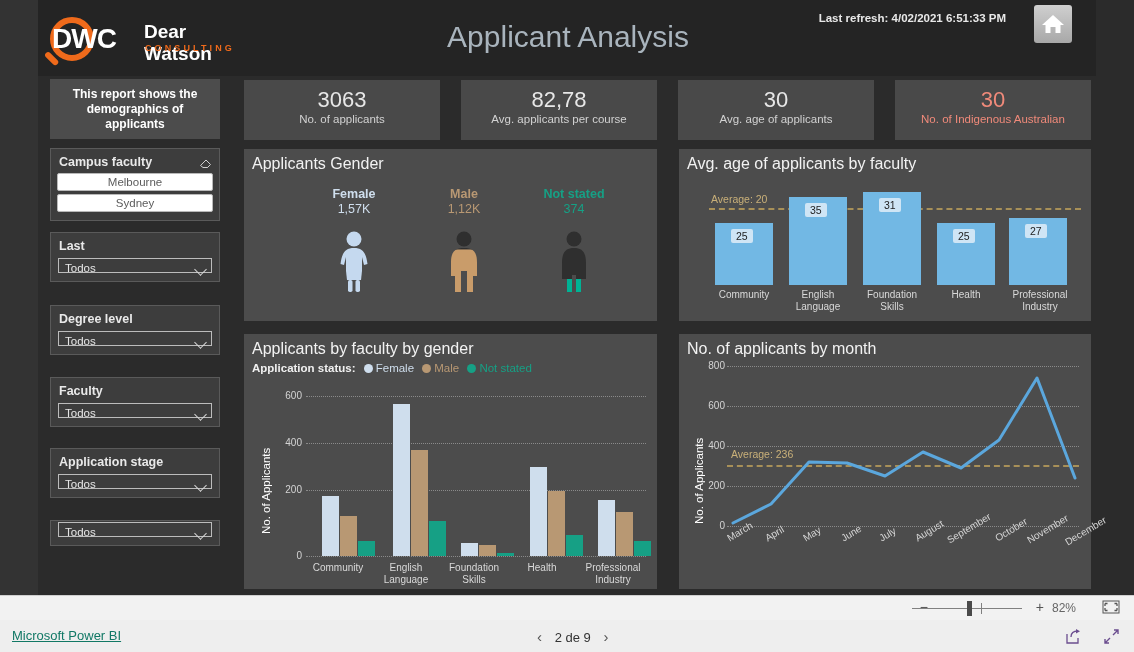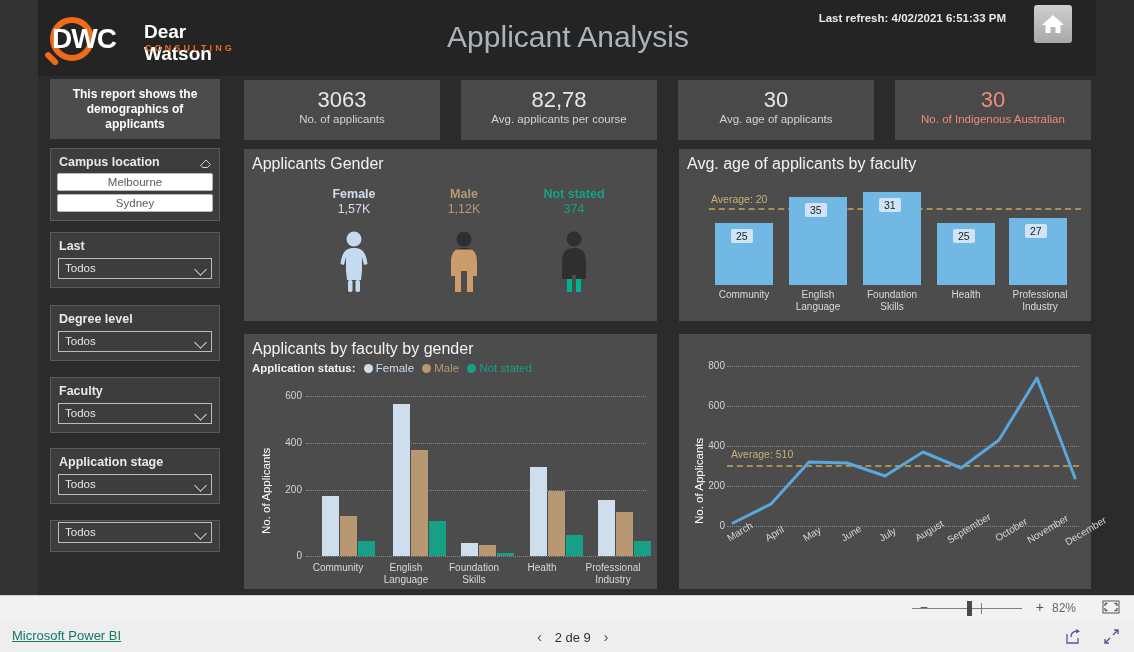--- a/index.html
+++ b/index.html
@@ -89,21 +89,21 @@
     font-size: 12.5px; color: #e9e9e9; font-weight: bold;
     padding: 6px 8px 4px 8px; position: relative;
   }
   .eraser-icon { position: absolute; right: 7px; top: 7px; }
   .pill {
     display: block; margin: 0 6px 3px 6px; height: 18px; line-height: 17px;
     background: #ffffff; border: 1px solid #b9b9b9; border-radius: 2px;
     font-size: 11.5px; color: #5c5c5c; text-align: center; cursor: pointer;
   }
   .dropdown {
-    margin: 1px 7px 8px 7px; height: 21px; border: 1px solid #bcbcbc;
+    margin: 1px 7px 8px 7px; height: 15px; border: 1px solid #bcbcbc;
     background: #3d3d3d; position: relative; cursor: pointer;
   }
   .dropdown span {
     position: absolute; left: 6px; top: 3px; font-size: 11.5px; color: #e6e6e6;
   }
   .chev {
     position: absolute; right: 6px; top: 6px; width: 9px; height: 9px;
     border-right: 1.6px solid #d8d8d8; border-bottom: 1.6px solid #d8d8d8;
     transform: rotate(45deg); transform-origin: center;
   }
@@ -220,21 +220,21 @@
         </svg>
       </div>
     </div>
 
     <div id="sidebar">
 
       <div class="info-box">This report shows the demographics of applicants</div>
 
       <div class="slicer" style="top:72px;">
         <div class="slicer-head">
-          <span>Campus location</span>
+          <span>Campus faculty</span>
           <span class="eraser-icon">
             <svg width="13" height="13" viewBox="0 0 13 13">
               <path d="M1.5 9.5 L7 4 L11.5 8.5 L8.5 11.5 L4 11.5 Z" fill="none" stroke="#cfcfcf" stroke-width="1"></path>
               <path d="M4 11.5 L8.5 11.5" stroke="#cfcfcf" stroke-width="1"></path>
             </svg>
           </span>
         </div>
         <div class="pill">Melbourne</div>
         <div class="pill">Sydney</div>
         <div style="height:5px"></div>
@@ -440,32 +440,33 @@
       <div class="axis-num" style="left:28px; top:216px; width:30px;">0</div>
 
       <div class="agecat" style="left:60px;  top:228px; width:68px;">Community</div>
       <div class="agecat" style="left:128px; top:228px; width:68px;">English Language</div>
       <div class="agecat" style="left:196px; top:228px; width:68px;">Foundation Skills</div>
       <div class="agecat" style="left:264px; top:228px; width:68px;">Health</div>
       <div class="agecat" style="left:332px; top:228px; width:74px;">Professional Industry</div>
     </div>
 
     <div class="panel" style="left:641px; top:334px; width:412px; height:255px;">
+      <div class="panel-title">No. of applicants by month</div>
 
       <div class="ylabel" style="left:14px; top:190px;">No. of Applicants</div>
 
       <div style="position:absolute; left:48px; top:32px; width:352px; height:160px;">
         <div class="gridline" style="left:0; right:0; top:0;"></div>
         <div class="gridline" style="left:0; right:0; top:40px;"></div>
         <div class="gridline" style="left:0; right:0; top:80px;"></div>
         <div class="gridline" style="left:0; right:0; top:120px;"></div>
         <div class="gridline" style="left:0; right:0; top:160px;"></div>
 
         <div class="avg-line" style="left:0; right:0; top:98.8px;"></div>
-        <div class="avg-lbl" style="left:4px; top:82px;">Average: 510</div>
+        <div class="avg-lbl" style="left:4px; top:82px;">Average: 236</div>
 
         <svg width="352" height="160" style="position:absolute; left:0; top:0;">
           <polyline points="6,157 44,138 82,96 120,97 158,110 196,86 234,102 272,74 310,12 348,112" fill="none" stroke="#5ba7dd" stroke-width="3" stroke-linejoin="round" stroke-linecap="round"></polyline>
         </svg>
       </div>
 
       <div class="axis-num" style="left:14px; top:26px;  width:32px;">800</div>
       <div class="axis-num" style="left:14px; top:66px;  width:32px;">600</div>
       <div class="axis-num" style="left:14px; top:106px; width:32px;">400</div>
       <div class="axis-num" style="left:14px; top:146px; width:32px;">200</div>

